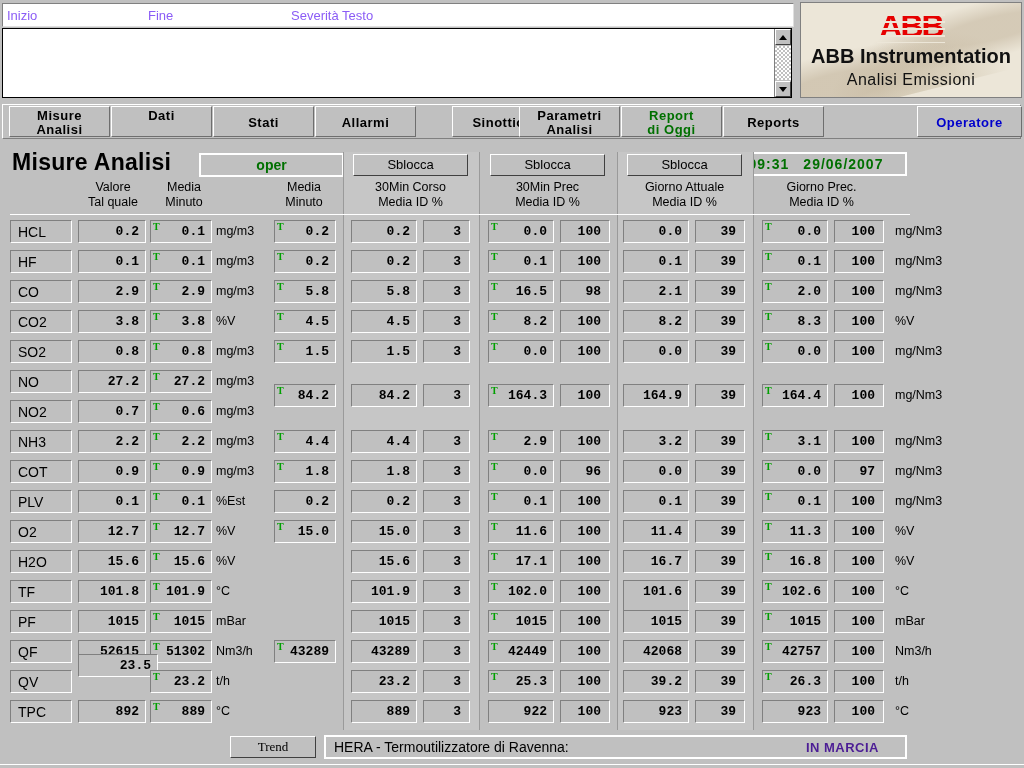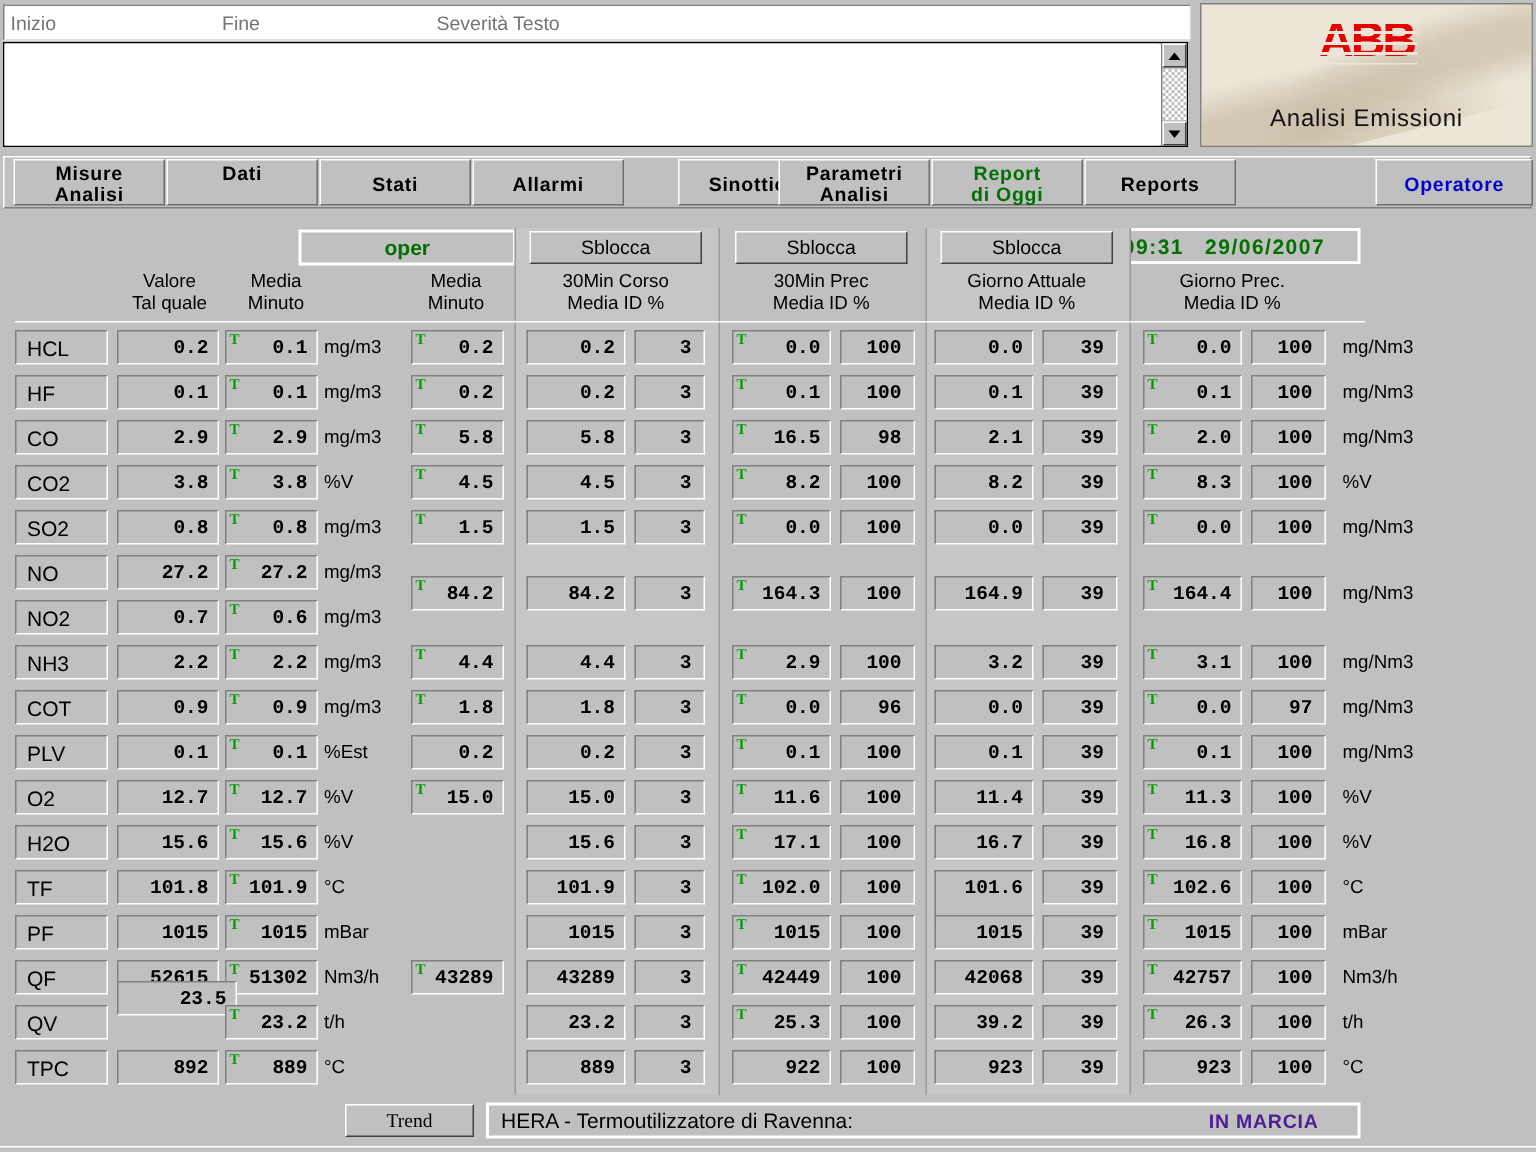--- a/index.html
+++ b/index.html
@@ -11,21 +11,21 @@
     font-size:12px;color:#000;
     -webkit-font-smoothing:none;
   }
   .app{position:relative;width:1024px;height:768px;background:#c0c0c0;}
 
   
   .alarmzone{position:absolute;left:0;top:0;width:796px;height:100px;background:#c0c0c0;}
   .alarm-head{position:absolute;left:2px;top:3px;width:790px;height:22px;background:#ffffff;
     border-top:1px solid #808080;border-left:1px solid #808080;
     border-right:1px solid #dfdfdf;border-bottom:1px solid #dfdfdf;}
-  .alarm-head span{position:absolute;top:4px;font-size:13px;color:#737373;white-space:nowrap;}
+  .alarm-head span{position:absolute;top:4px;font-size:13px;color:#8b5cf6;white-space:nowrap;}
   .ah-1{left:4px;}
   .ah-2{left:145px;}
   .ah-3{left:288px;}
   .alarm-body{position:absolute;left:2px;top:28px;width:790px;height:70px;background:#ffffff;
     border:1px solid #000;box-sizing:border-box;}
   .alarm-list{position:absolute;left:0;top:0;right:18px;bottom:0;background:#fff;}
   .scrollbar{position:absolute;right:0;top:0;width:17px;bottom:0;background:#c0c0c0;
      border-left:1px solid #808080;box-sizing:border-box;}
   .sb-track{position:absolute;left:0;right:0;top:17px;bottom:17px;
      background:
@@ -151,20 +151,21 @@
         <div class="sb-track"></div>
         <div class="sb-btn sb-dn">
             <i></i>
           </div>
       </div>
     </div>
   </div>
 
   <div class="logo">
     <div class="abb-mark"><span>ABB</span></div>
+    <div class="abb-t1">ABB Instrumentation</div>
     <div class="abb-t2">Analisi Emissioni</div>
   </div>
 
   <div class="tabbar" id="tabbar">
       <div class="tab" style="left: 6px; width: 101px;">
         <span class="tl">Misure</span>
         <span class="tl" style="padding-top: 0px;">Analisi</span>
       </div>
       <div class="tab" style="left: 108px; width: 101px;">
         <span class="tl">Dati</span>
@@ -193,20 +194,21 @@
       <div class="tab one-line plain" style="left: 822px; width: 91px;">
         <span class="tl"></span>
       </div>
       <div class="tab blue one-line" style="left: 914px; width: 105px;">
         <span class="tl">Operatore</span>
       </div>
     </div>
 
   <div class="main">
 
+    <div class="pagetitle">Misure Analisi</div>
 
     <div class="operbox" style="left:197px;top:11px;">
       <span>oper</span>
     </div>
 
     <div class="datebox" style="left:723px;top:10px;">
       <span class="dt">09:31</span><span>29/06/2007</span>
     </div>
 
     <div id="groups">

